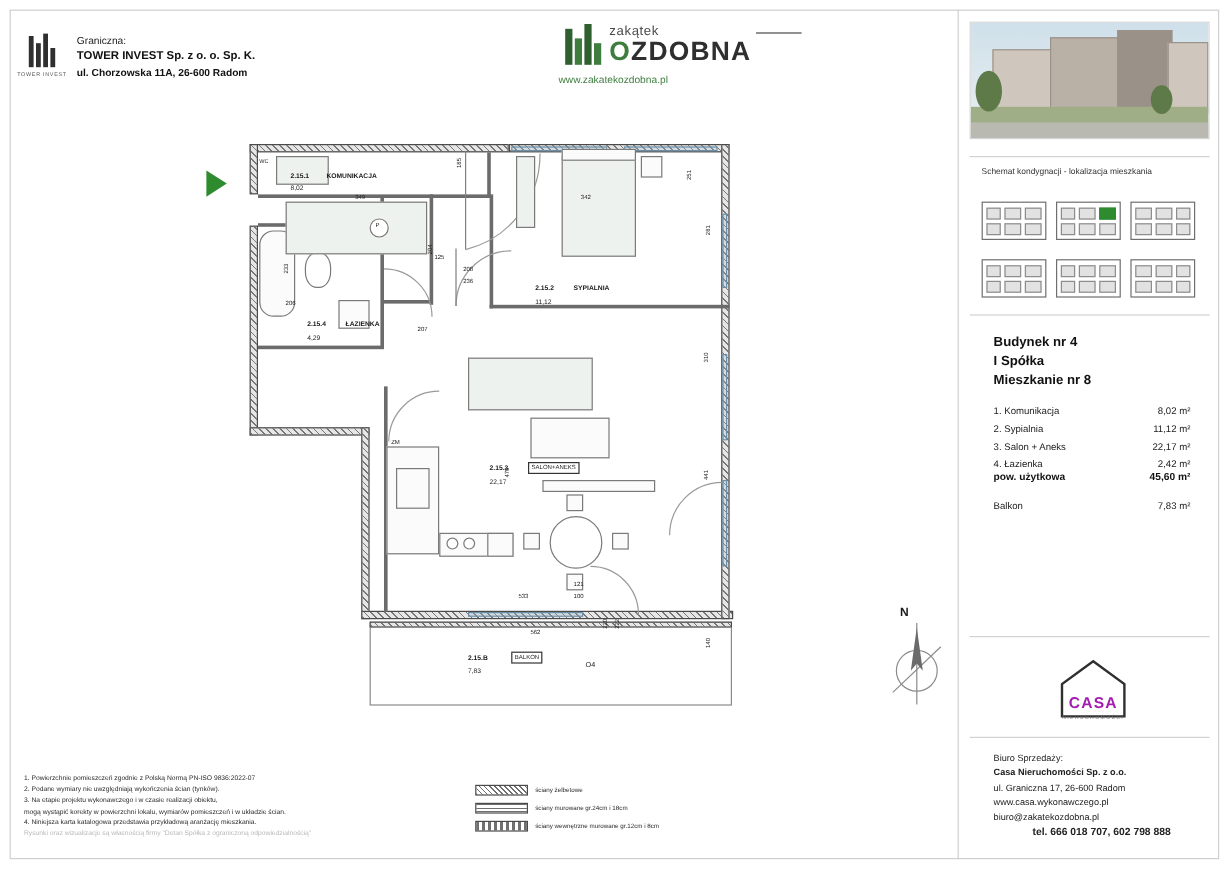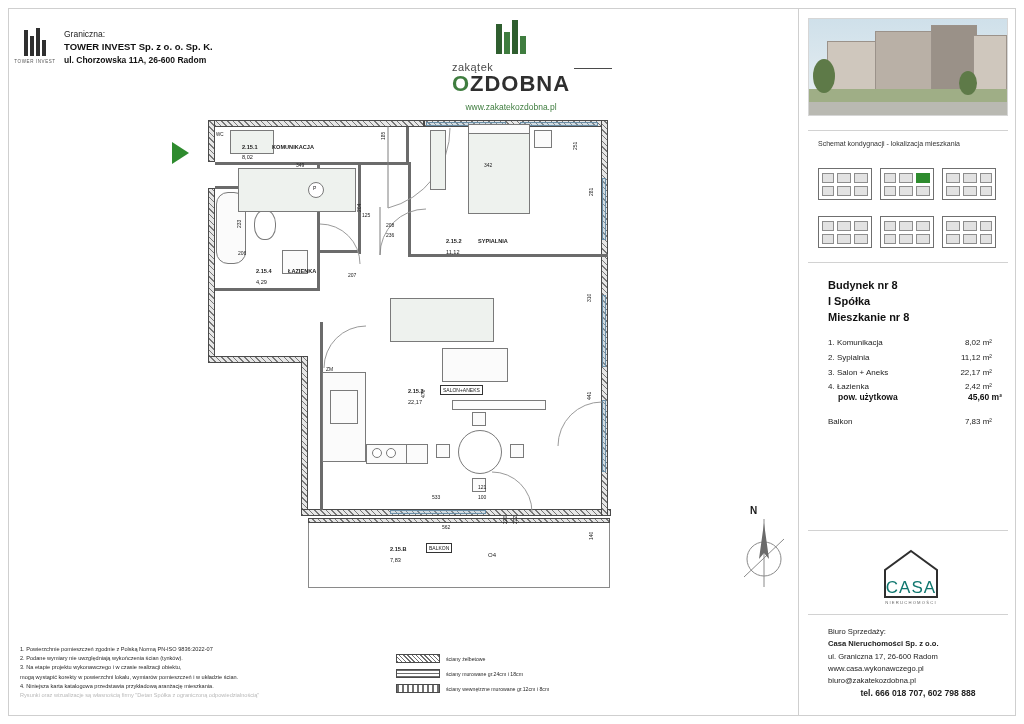--- a/index.html
+++ b/index.html
@@ -14,21 +14,21 @@
   .logo-tower{position:absolute;left:14px;top:28px;width:42px;height:48px;}
   .logo-tower .bars{display:flex;gap:2px;align-items:flex-end;height:28px;justify-content:center;}
   .logo-tower .bars i{display:block;width:4px;background:#2f2f2f;}
   .logo-tower .cap{font-size:4.5px;letter-spacing:.6px;text-align:center;color:#555;margin-top:3px;}
   .inv-txt{position:absolute;left:64px;top:28px;line-height:1.45;}
   .inv-txt .t1{font-size:8.5px;color:#222;}
   .inv-txt .t2{font-size:9.5px;font-weight:bold;color:#111;}
   .inv-txt .t3{font-size:8.5px;font-weight:bold;color:#111;}
 
   .brand{position:absolute;left:396px;top:20px;width:230px;text-align:center;}
-  .brand-row{display:flex;align-items:center;justify-content:flex-end;gap:7px;flex-direction:column;}
+  .brand-row{display:flex;align-items:center;justify-content:flex-end;gap:7px;}
   .brand-mark{display:flex;gap:2px;align-items:flex-end;height:34px;}
   .brand-mark i{display:block;width:6px;background:#3f7d3f;}
   .brand-mark i.d{background:#2f5e2f;}
   .brand-word{text-align:left;}
   .brand-top{font-size:11px;color:#4a4a4a;letter-spacing:.5px;position:relative;}
   .brand-top:after{content:"";position:absolute;right:-42px;top:7px;width:38px;height:1px;background:#4a4a4a;}
   .brand-main{font-size:22px;font-weight:bold;letter-spacing:1px;color:#2f2f2f;line-height:1;}
   .brand-main b{color:#3f7d3f;}
   .brand-url{margin-top:7px;font-size:8.5px;color:#3f7d3f;}
 
@@ -80,26 +80,26 @@
 
   .schemat{position:absolute;left:818px;top:168px;width:182px;}
   .mini{position:absolute;border:1px solid #6f6f6f;background:#fff;box-sizing:border-box;}
   .mini i{position:absolute;background:#e2e2e2;border:1px solid #8d8d8d;box-sizing:border-box;display:block;}
   .hl{background:#2e8b2e !important;border-color:#2e8b2e !important;}
 
   .rinfo{position:absolute;left:828px;top:278px;width:170px;}
   .rinfo .h{font-size:11px;font-weight:bold;line-height:1.45;color:#111;}
   .rlist{position:absolute;left:828px;top:336px;width:164px;font-size:8px;line-height:1.85;color:#222;}
   .rlist .r{display:flex;justify-content:space-between;}
-  .rtot{position:absolute;left:828px;top:392px;width:164px;font-size:8.5px;font-weight:bold;display:flex;justify-content:space-between;color:#111;margin-left:10px;}
+  .rtot{position:absolute;left:828px;top:392px;width:164px;font-size:8.5px;font-weight:bold;display:flex;justify-content:space-between;color:#111;}
   .rbal{position:absolute;left:828px;top:417px;width:164px;font-size:8px;display:flex;justify-content:space-between;color:#222;}
 
   .casa{position:absolute;left:880px;top:548px;width:62px;text-align:center;}
   .casa svg{display:block;margin:0 auto;}
-  .casa .cw{font-size:17px;font-weight:normal;letter-spacing:1px;color:#0f766e;margin-top:-22px;}
+  .casa .cw{font-size:13px;font-weight:bold;letter-spacing:1px;color:#a21caf;margin-top:-22px;}
   .casa .cs{font-size:4.2px;letter-spacing:1.2px;color:#6a6a6a;margin-top:2px;}
 
   .sales{position:absolute;left:828px;top:626px;width:180px;font-size:7.6px;line-height:1.62;color:#222;}
   .sales .b{font-weight:bold;}
   .sales .big{font-size:8.6px;font-weight:bold;text-align:center;}
 </style>
 </head>
 <body>
 
 <div class="page">
@@ -365,21 +365,21 @@
         <i style="left:37px;top:4px;width:12px;height:10px;"></i>
       <i style="left:3px;top:17px;width:14px;height:10px;"></i>
         <i style="left:20px;top:17px;width:14px;height:10px;"></i>
         <i style="left:37px;top:17px;width:12px;height:10px;"></i>
     </div>
   </div>
 
   <div class="rsep" style="top:262px;"></div>
 
   <div class="rinfo">
-    <div class="h">Budynek nr 8</div>
+    <div class="h">Budynek nr 4</div>
     <div class="h">I Spółka</div>
     <div class="h">Mieszkanie nr 8</div>
   </div>
 
   <div class="rlist">
     <div class="r">
         <span>1. Komunikacja</span>
         <span>8,02 m²</span>
       </div>
     <div class="r">

